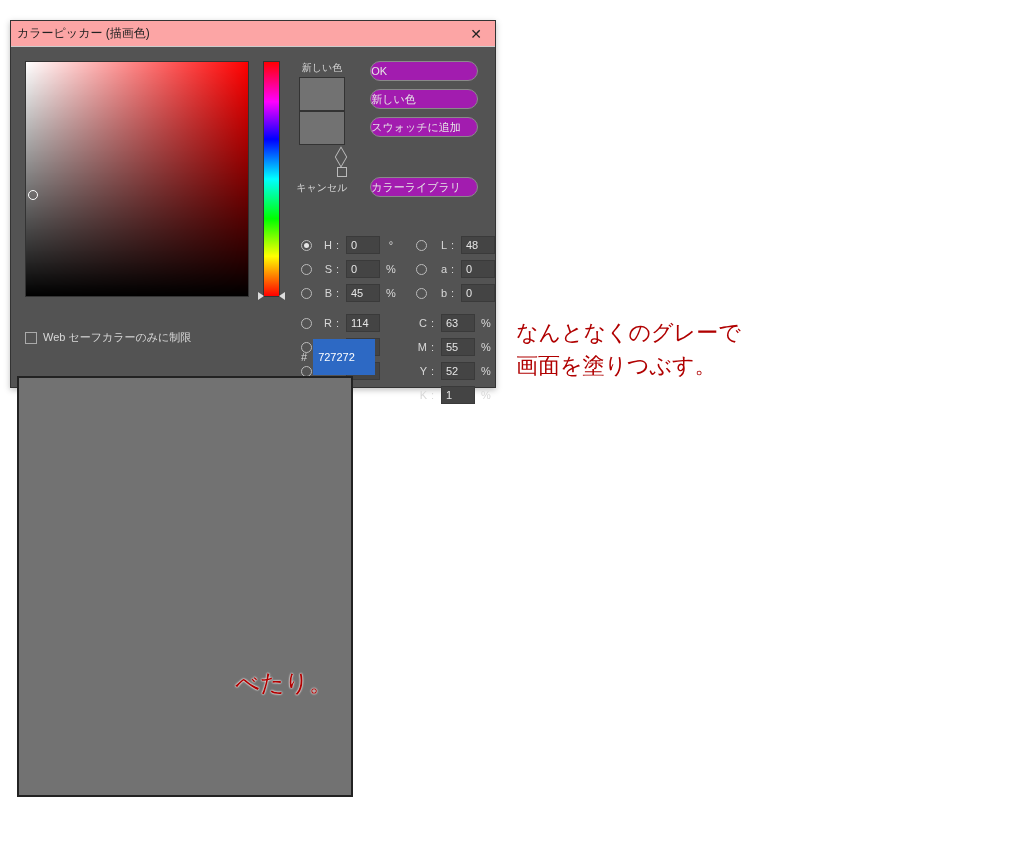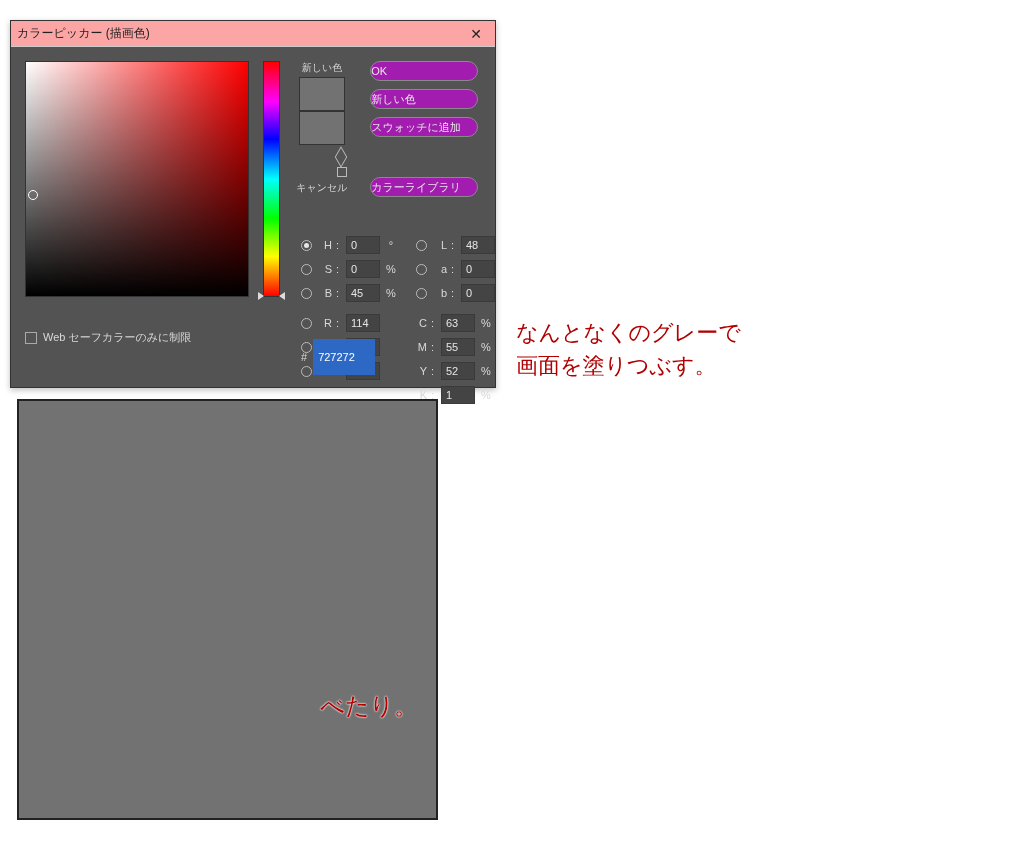--- a/index.html
+++ b/index.html
@@ -234,22 +234,22 @@
     font-size: 22px;
     line-height: 1.5;
     font-family: "Meiryo", sans-serif;
     margin-top: 12px;
   }
 
   
   .grey-canvas {
     position: absolute;
     left: 17px;
-    top: 399px;
-    width: 421px;
+    top: 376px;
+    width: 336px;
     height: 421px;
     background: #727272;
     border: 2px solid #222;
   }
   .grey-caption {
     position: absolute;
     right: 18px;
     bottom: 96px;
     color: #b00000;
     font-size: 24px;

